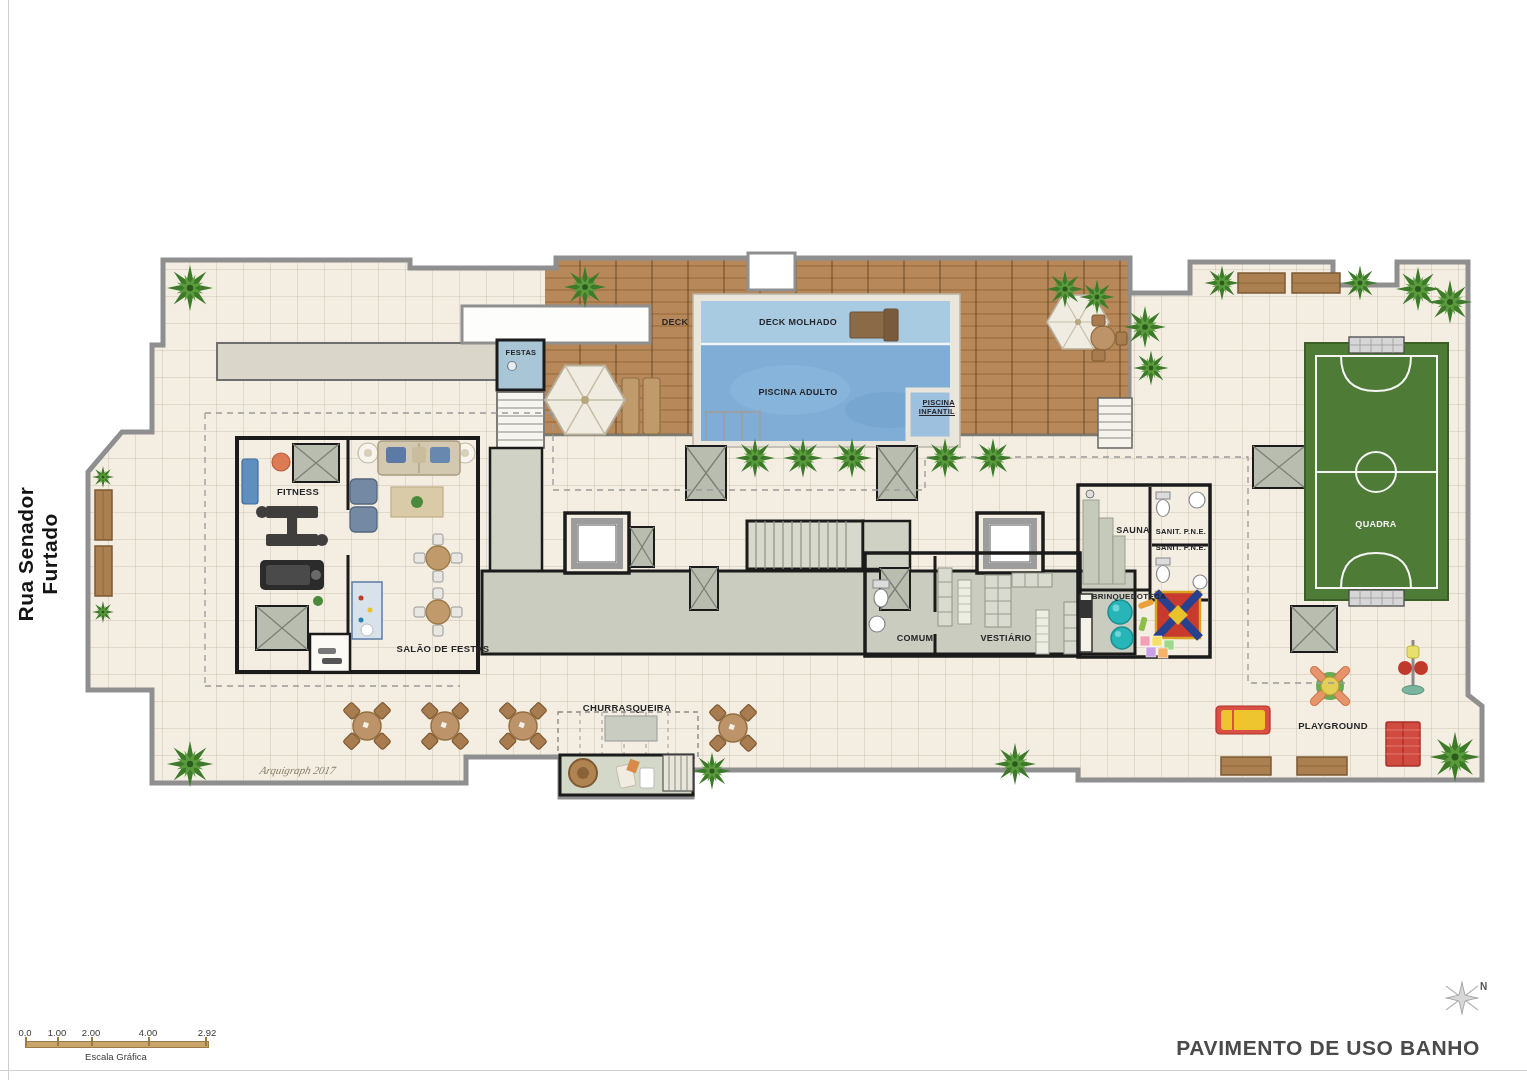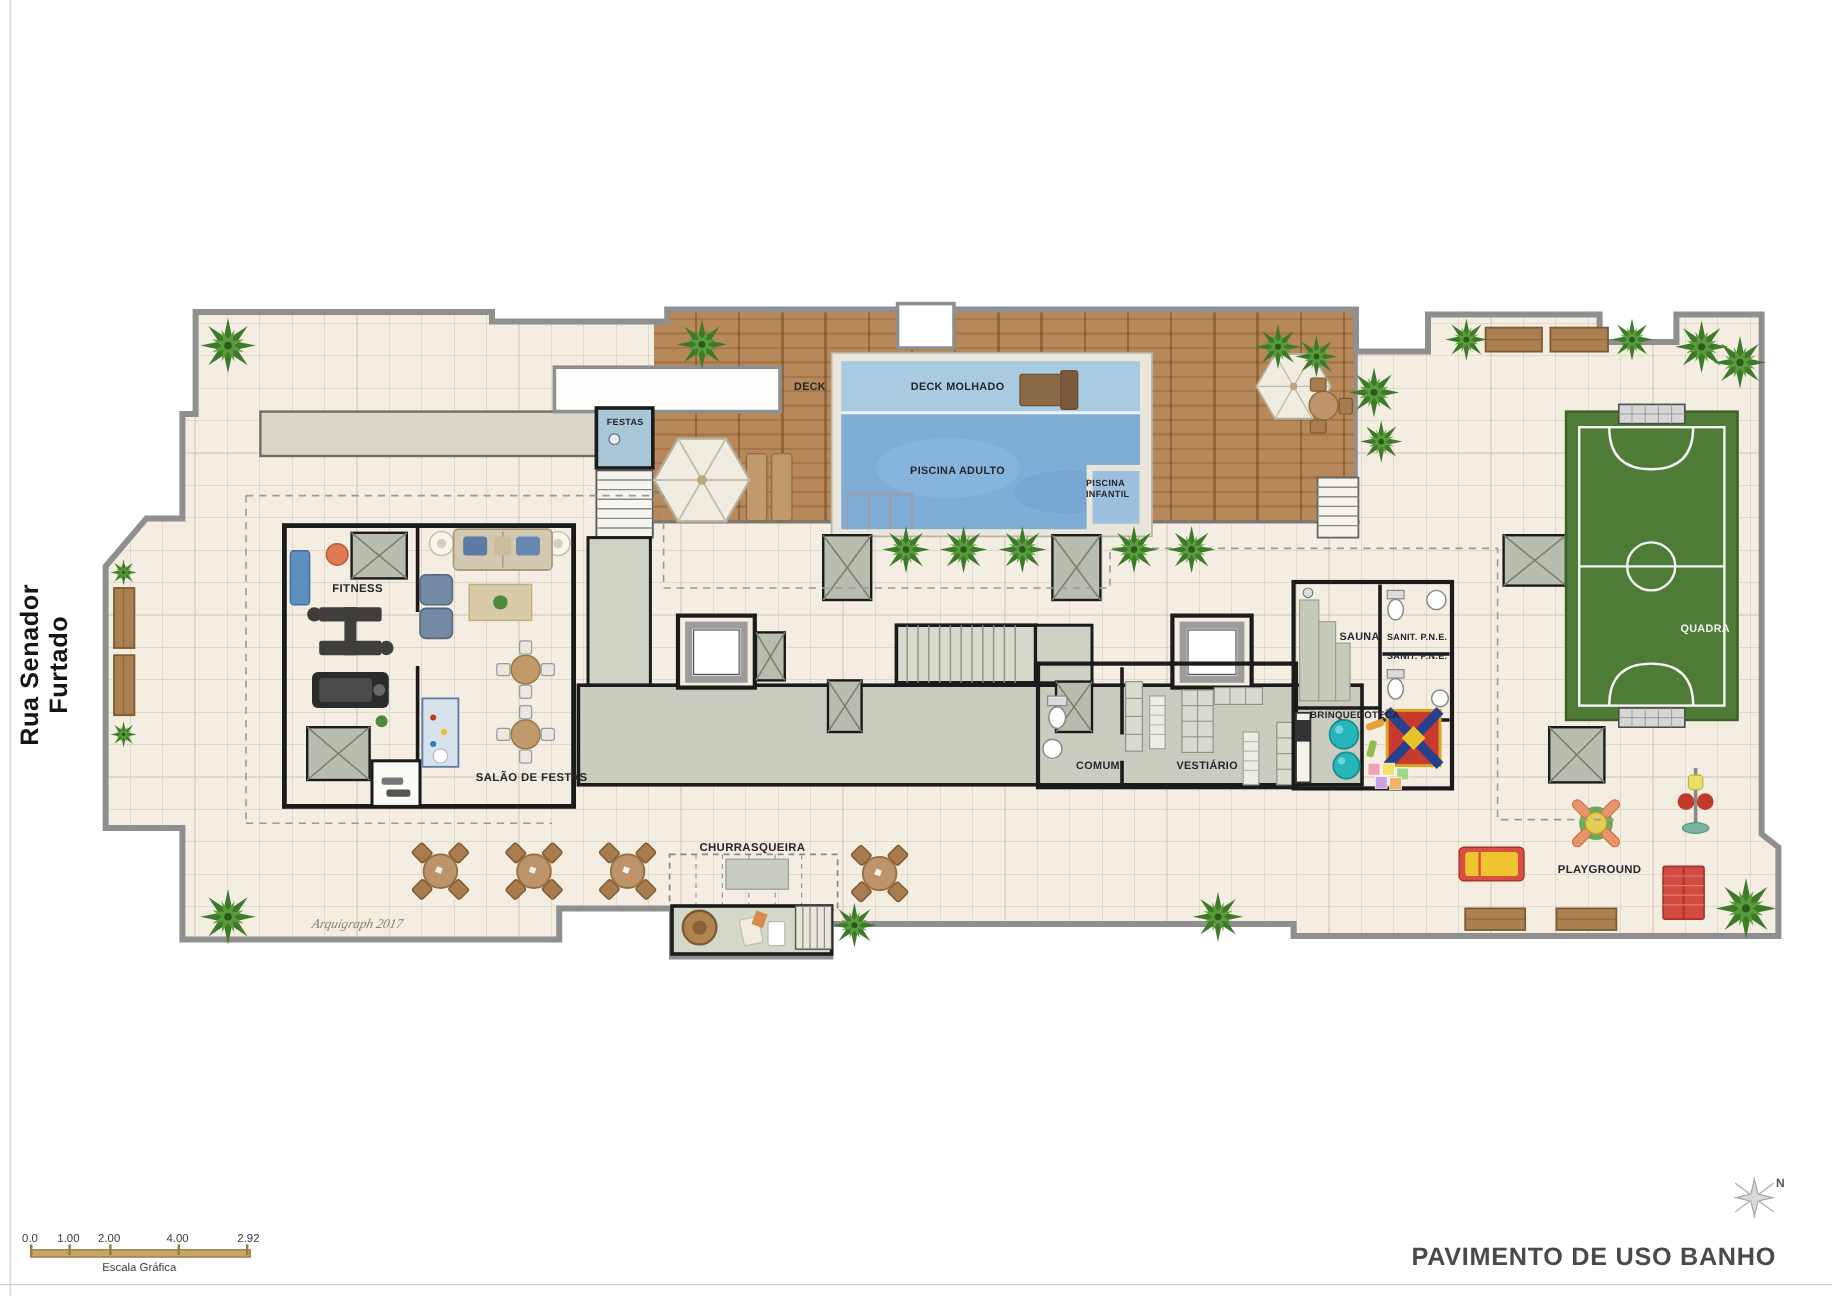--- a/index.html
+++ b/index.html
@@ -18,24 +18,24 @@
     background-image:
       repeating-linear-gradient(90deg, rgba(178,163,138,.28) 0 1px, rgba(0,0,0,0) 1px 27px),
       repeating-linear-gradient(0deg, rgba(178,163,138,.28) 0 1px, rgba(0,0,0,0) 1px 27px);}
   .deck-wood{position:absolute;left:545px;top:258px;width:585px;height:177px;background-color:#b6885a;
     background-image:
       repeating-linear-gradient(90deg, rgba(0,0,0,0) 0 34px, rgba(92,56,20,.4) 34px 36px),
       repeating-linear-gradient(0deg, rgba(122,76,30,.28) 0 2px, rgba(0,0,0,0) 2px 12px);}
   .plan-svg{position:absolute;left:0;top:0;}
 
   .lbl{position:absolute;transform:translate(-50%,-50%);font-weight:bold;color:#26262a;
-       letter-spacing:.3px;white-space:nowrap;text-align:left;font-size:9px;}
+       letter-spacing:.3px;white-space:nowrap;text-align:right;font-size:9px;}
   .s7{font-size:7.5px}.s8{font-size:8px}.s9{font-size:9px}.s10{font-size:9.5px}
-  .wrap2{white-space:normal;width:50px;line-height:1.2;}
-  .lbl-white{color:#f4f4f4;margin-left:45px;}
+  .wrap2{white-space:normal;width:50px;line-height:1.2;text-decoration:underline;}
+  .lbl-white{color:#f4f4f4;}
   .street{position:absolute;left:-60px;top:530px;width:195px;text-align:center;
     transform:rotate(-90deg);font-weight:bold;font-size:21px;color:#141414;letter-spacing:.5px;}
   .signature{position:absolute;left:260px;top:764px;font-family:"Liberation Serif",serif;
     font-style:italic;font-size:11px;color:#8d7f66;transform:skewX(-12deg);}
   .sheet-title{position:absolute;right:47px;top:1036px;font-weight:bold;font-size:21px;
     color:#4a4a4a;letter-spacing:.6px;}
   .compass-n{position:absolute;left:1480px;top:981px;font-size:10px;color:#555;font-weight:bold;}
 
   .scalebar{position:absolute;left:25px;top:1027px;width:200px;height:38px;}
   .scalebar .tick-label{position:absolute;top:0;transform:translateX(-50%);font-size:9.5px;

